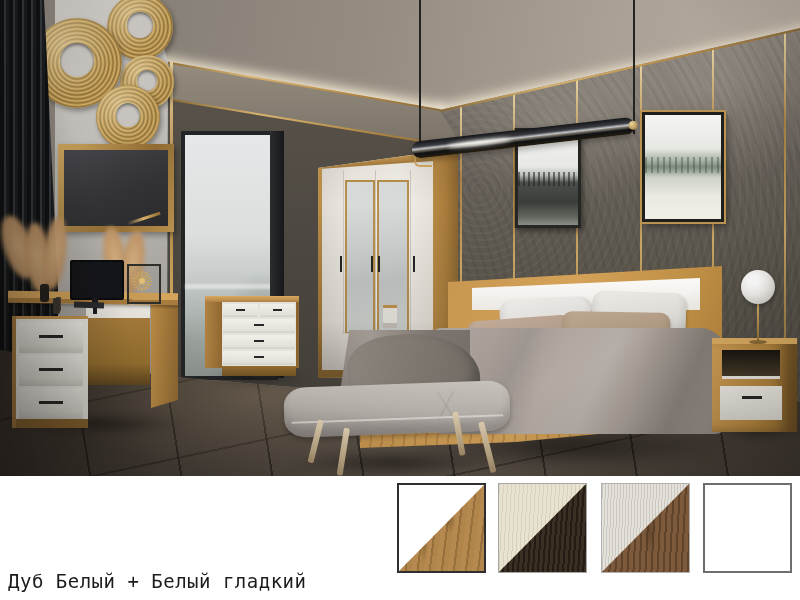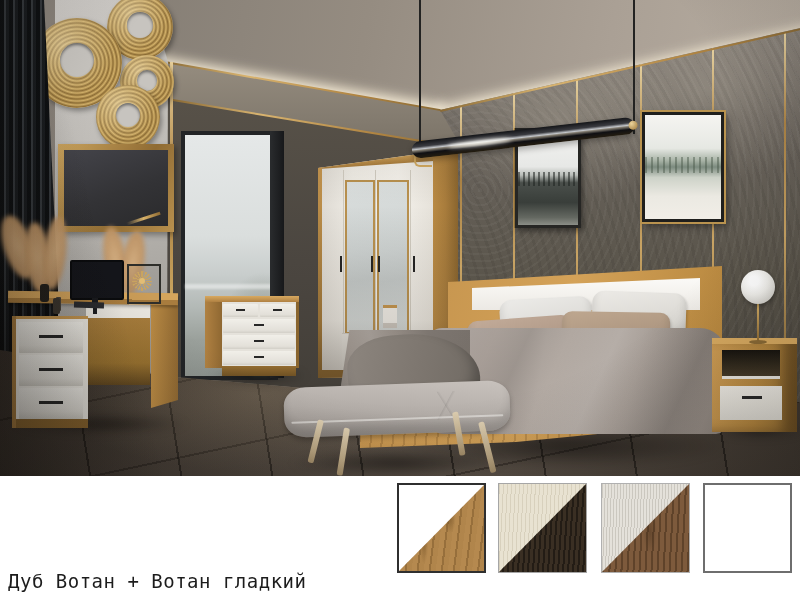--- a/index.html
+++ b/index.html
@@ -394,21 +394,21 @@
     <div class="shadow" style="left:288px;top:450px;width:220px;height:26px"></div>
     <div class="bench-seat"></div>
     <div class="bench-leg" style="left:318px;top:420px;height:44px;transform:rotate(14deg)"></div>
     <div class="bench-leg" style="left:344px;top:428px;height:48px;transform:rotate(9deg)"></div>
     <div class="bench-leg" style="left:452px;top:412px;height:44px;transform:rotate(-10deg)"></div>
     <div class="bench-leg" style="left:478px;top:422px;height:52px;transform:rotate(-14deg)"></div>
 
     <div class="vignette"></div>
   </div>
 
-  <div class="caption">Дуб Вотан + Вотан гладкий</div>
+  <div class="caption">Дуб Белый + Белый гладкий</div>
   <div id="swatch-row">
       <div class="swatch tex-oak-wotan selected" style="left: 397px; border-color: rgb(47, 47, 47); border-width: 2px; background-color: rgb(255, 255, 255);">
         <div class="wood" style="background-color: rgb(181, 137, 79);"></div>
       </div>
       <div class="swatch tex-wenge" style="left: 498px; border-color: rgb(166, 166, 166); border-width: 1px; background-color: rgb(232, 226, 209);">
         <div class="wood" style="background-color: rgb(58, 47, 35);"></div>
       </div>
       <div class="swatch tex-walnut" style="left: 601px; border-color: rgb(176, 176, 176); border-width: 1px; background-color: rgb(228, 225, 218);">
         <div class="wood" style="background-color: rgb(125, 90, 60);"></div>
       </div>

